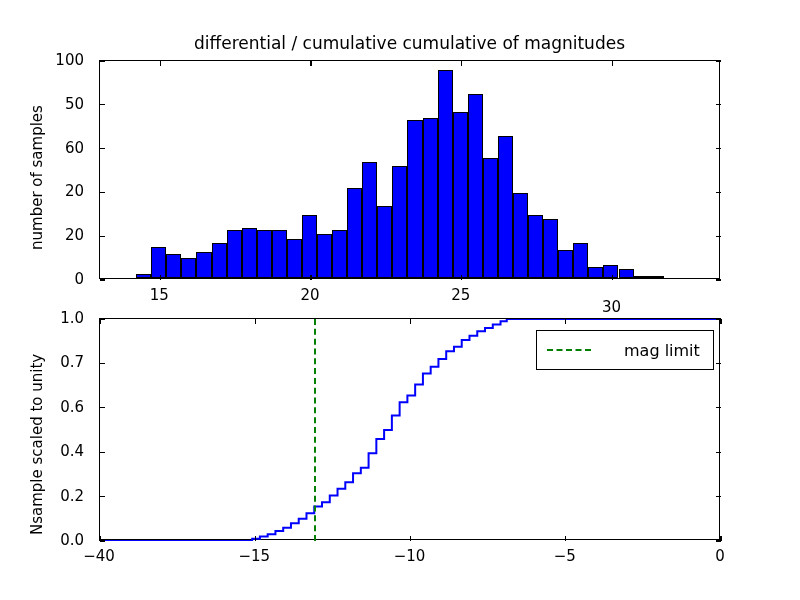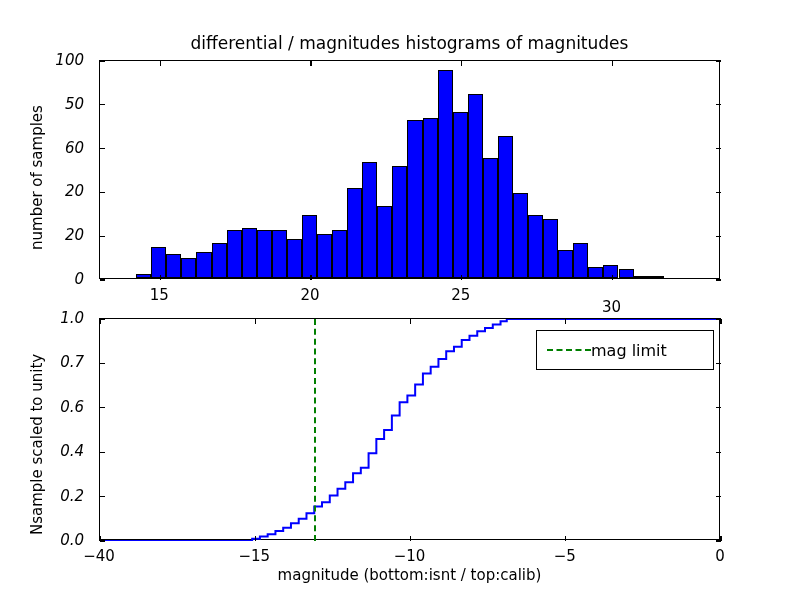--- a/index.html
+++ b/index.html
@@ -72,21 +72,20 @@
     white-space: nowrap;
   }
   .ytick-label {
     position: absolute;
     right: 0;
     text-align: right;
     font-size: 15px;
     color: #000;
     transform: translateY(-50%);
     white-space: nowrap;
-    font-style: italic;
   }
   .ytick-wrap {
     position: absolute;
     width: 90px;
     left: 0px;
   }
   .xtick-label {
     position: absolute;
     font-size: 15px;
     color: #000;
@@ -131,35 +130,35 @@
   }
   #legend-swatch {
     width: 44px;
     height: 0;
     margin-left: 10px;
     border-top: 2px dashed #007f00;
   }
   #legend-label {
     font-size: 16px;
     color: #000;
-    margin-left: 0;
+    margin-left: 33px;
     white-space: nowrap;
   }
   #cum-svg {
     position: absolute;
     left: 0;
     top: 0;
   }
 </style>
 </head>
 <body>
 
 <div id="page">
 
-  <div class="plot-title">differential / magnitudes histograms of magnitudes</div>
+  <div class="plot-title">differential / cumulative cumulative of magnitudes</div>
 
   <div class="ylabel" id="top-ylabel">number of samples</div>
   <div id="top-yticks">
       <div class="ytick-wrap" style="top: 279px;">
         <div class="ytick-label" style="position: relative; top: 0px; padding-right: 6px;">0</div>
       </div>
       <div class="ytick-wrap" style="top: 235.2px;">
         <div class="ytick-label" style="position: relative; top: 0px; padding-right: 6px;">20</div>
       </div>
       <div class="ytick-wrap" style="top: 191.4px;">
@@ -265,21 +264,20 @@
         <div class="ytick-label" style="position: relative; padding-right: 6px;">1.0</div>
       </div>
     </div>
   <div id="bottom-xticks">
       <div class="xtick-label" style="left: 99px; top: 547px;">−40</div>
       <div class="xtick-label" style="left: 254.25px; top: 547px;">−15</div>
       <div class="xtick-label" style="left: 409.5px; top: 547px;">−10</div>
       <div class="xtick-label" style="left: 564.75px; top: 547px;">−5</div>
       <div class="xtick-label" style="left: 720px; top: 547px;">0</div>
     </div>
-  <div id="xlabel">magnitude (bottom:isnt / top:calib)</div>
 
   <div class="axes" id="bottom-axes">
     <svg id="cum-svg" width="621" height="222">
       <polyline id="cum-path" fill="none" stroke="#0000ff" stroke-width="2" points="0,222 144.38250000000002,222 144.38250000000002,222 152.145,222 152.145,219.78 159.9075,219.78 159.9075,217.56 167.67000000000002,217.56 167.67000000000002,215.34 175.4325,215.34 175.4325,212.01 183.19500000000002,212.01 183.19500000000002,208.68 190.9575,208.68 190.9575,204.24 198.72,204.24 198.72,199.8 206.48250000000002,199.8 206.48250000000002,194.25 214.245,194.25 214.245,187.59 222.00750000000002,187.59 222.00750000000002,183.15 229.77,183.15 229.77,176.49 237.5325,176.49 237.5325,169.83 245.29500000000002,169.83 245.29500000000002,163.17 253.0575,163.17 253.0575,154.29000000000002 260.82000000000005,154.29000000000002 260.82000000000005,148.74 268.5825,148.74 268.5825,134.31 276.345,134.31 276.345,119.88 284.1075,119.88 284.1075,111 291.87,111 291.87,96.57000000000001 299.63250000000005,96.57000000000001 299.63250000000005,83.25 307.395,83.25 307.395,76.59 315.1575,76.59 315.1575,65.49000000000001 322.92,65.49000000000001 322.92,54.389999999999986 330.6825,54.389999999999986 330.6825,47.72999999999999 338.44500000000005,47.72999999999999 338.44500000000005,39.96000000000001 346.2075,39.96000000000001 346.2075,32.19 353.97,32.19 353.97,27.75 361.7325,27.75 361.7325,21.090000000000003 369.495,21.090000000000003 369.495,16.649999999999977 377.25750000000005,16.649999999999977 377.25750000000005,12.210000000000008 385.02,12.210000000000008 385.02,8.879999999999995 392.7825,8.879999999999995 392.7825,5.550000000000011 400.545,5.550000000000011 400.545,2.219999999999999 406.755,2.219999999999999 406.755,0 621,0 621,0"></polyline>
     </svg>
     <div class="maglimit" id="maglimit-line" style="left: 214.245px; top: 0px; height: 222px; border-left-color: rgb(0, 127, 0);"></div>
     <div id="bottom-ticks-layer">
         <div class="tick-h" style="left: 0px; top: 221.4px;"></div>
         <div class="tick-h" style="left: 616px; top: 221.4px;"></div>
         <div class="tick-h" style="left: 0px; top: 177px;"></div>

